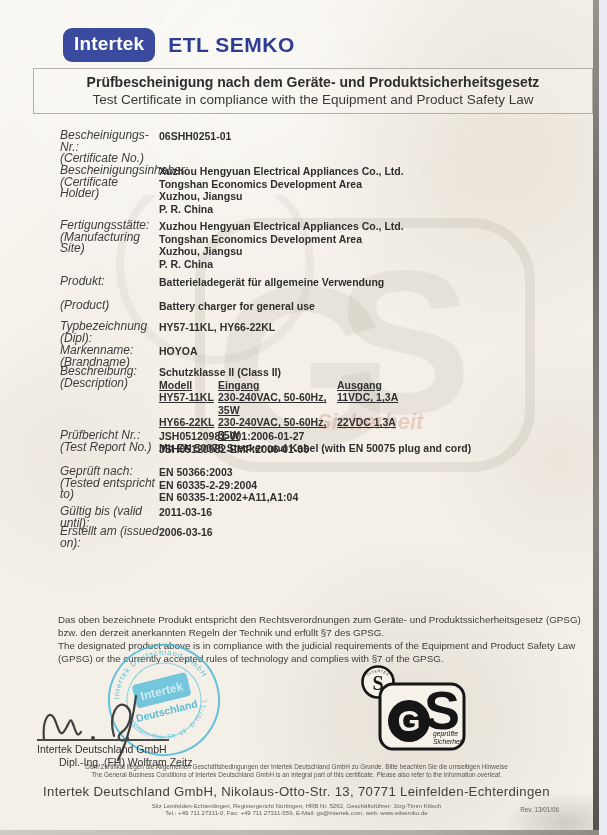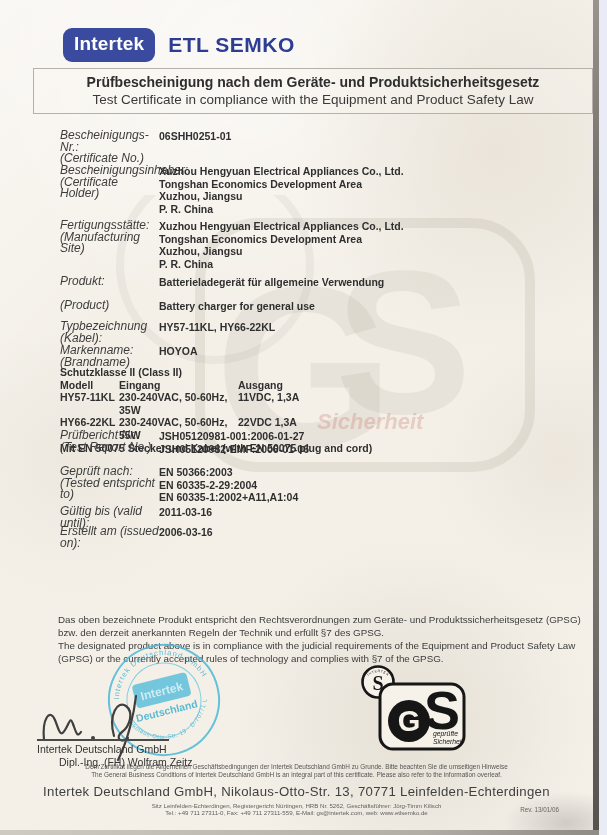--- a/index.html
+++ b/index.html
@@ -39,21 +39,21 @@
   .title-en{font-size:13.5px;color:#3a3a3a;margin-top:2px;}
 
   
   .frow{position:absolute;left:60px;right:24px;display:flex;z-index:2;}
   .flabel{width:99px;flex:none;font-style:italic;font-size:12px;line-height:11.5px;color:#3d3d3d;}
   .flabel span{display:block;}
   .fvalue{flex:1;font-weight:bold;font-size:10.5px;line-height:12.6px;color:#2f2f2f;}
   .fvalue span{display:block;}
 
   .desc-table{margin-top:0;}
-  .trow{display:flex;}
+  .trow{display:flex;text-decoration:underline;}
   .c-model{width:59px;flex:none;}
   .c-input{width:119px;flex:none;}
   .c-output{flex:1;}
 
   
   .statement{position:absolute;left:58px;top:613px;width:533px;z-index:2;
     font-size:9.8px;line-height:13px;color:#3c3c3c;}
 
   
   .stamp{position:absolute;left:102px;top:638px;z-index:3;opacity:0.85;transform:rotate(-14deg);}
@@ -150,38 +150,42 @@
     <div class="flabel">
       <span>(Product)</span>
     </div>
     <div class="fvalue">
       <span>Battery charger for general use</span>
     </div>
   </div>
 
   <div class="frow" style="top:321px">
     <div class="flabel">
-      <span>Typbezeichnung (Kabel):</span>
+      <span>Typbezeichnung (Dipl):</span>
     </div>
     <div class="fvalue">
       <span>HY57-11KL, HY66-22KL</span>
     </div>
   </div>
 
   <div class="frow" style="top:345px">
     <div class="flabel">
       <span>Markenname:</span>
       <span>(Brandname)</span>
     </div>
     <div class="fvalue">
       <span>HOYOA</span>
     </div>
   </div>
 
   <div class="frow" style="top:366px">
+    <div class="flabel">
+      <span>Beschreibung:</span>
+      <span>(Description)</span>
+    </div>
     <div class="fvalue">
       <span>Schutzklasse II (Class II)</span>
       <div class="desc-table">
         <div class="trow">
           <span class="c-model">Modell</span>
           <span class="c-input">Eingang</span>
           <span class="c-output">Ausgang</span>
         </div>
         <div class="trow">
           <span class="c-model">HY57-11KL</span>

